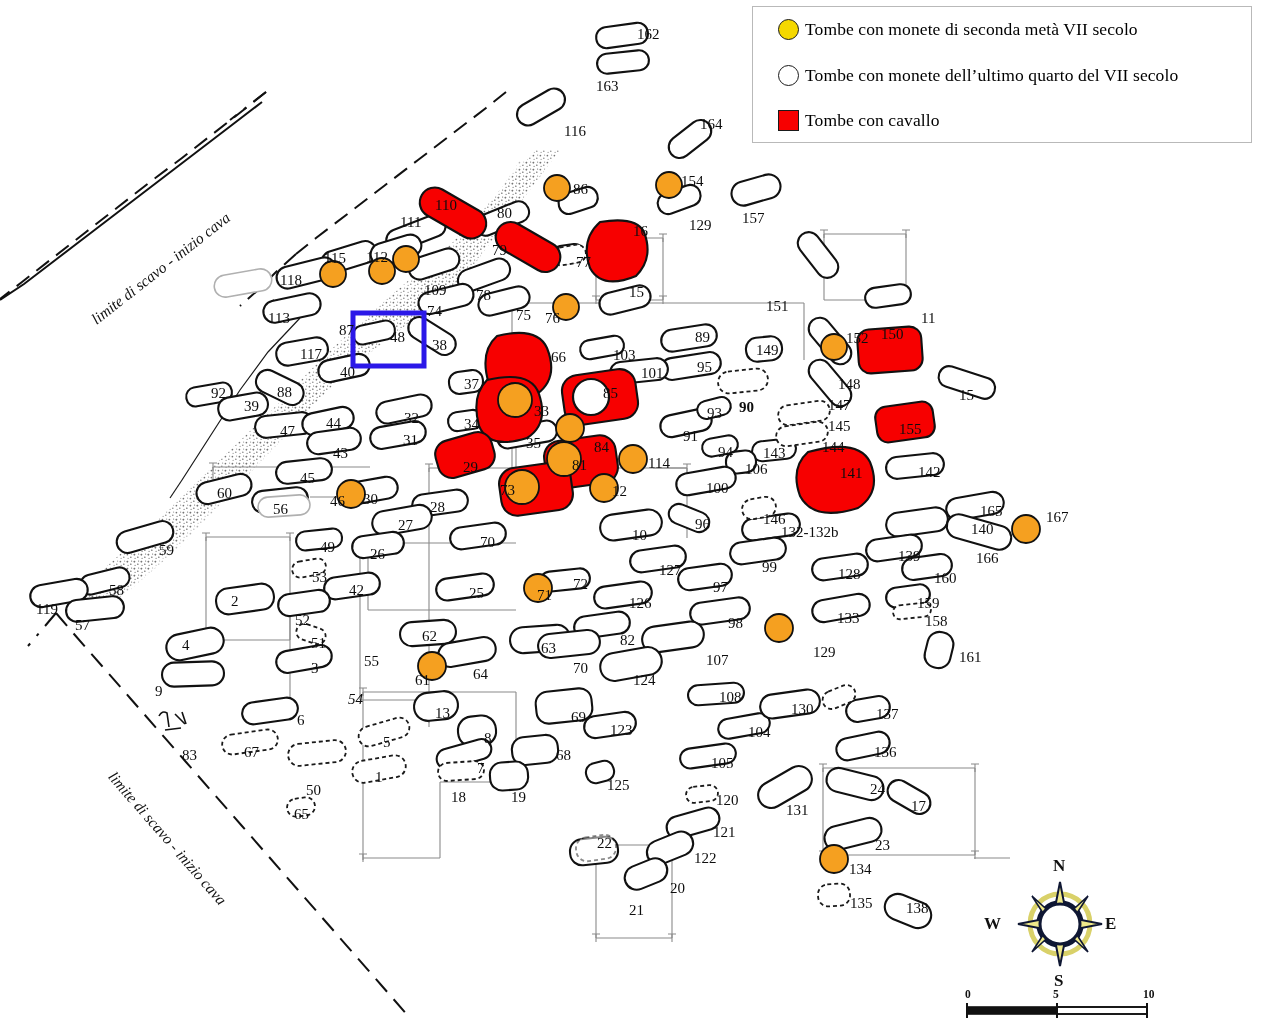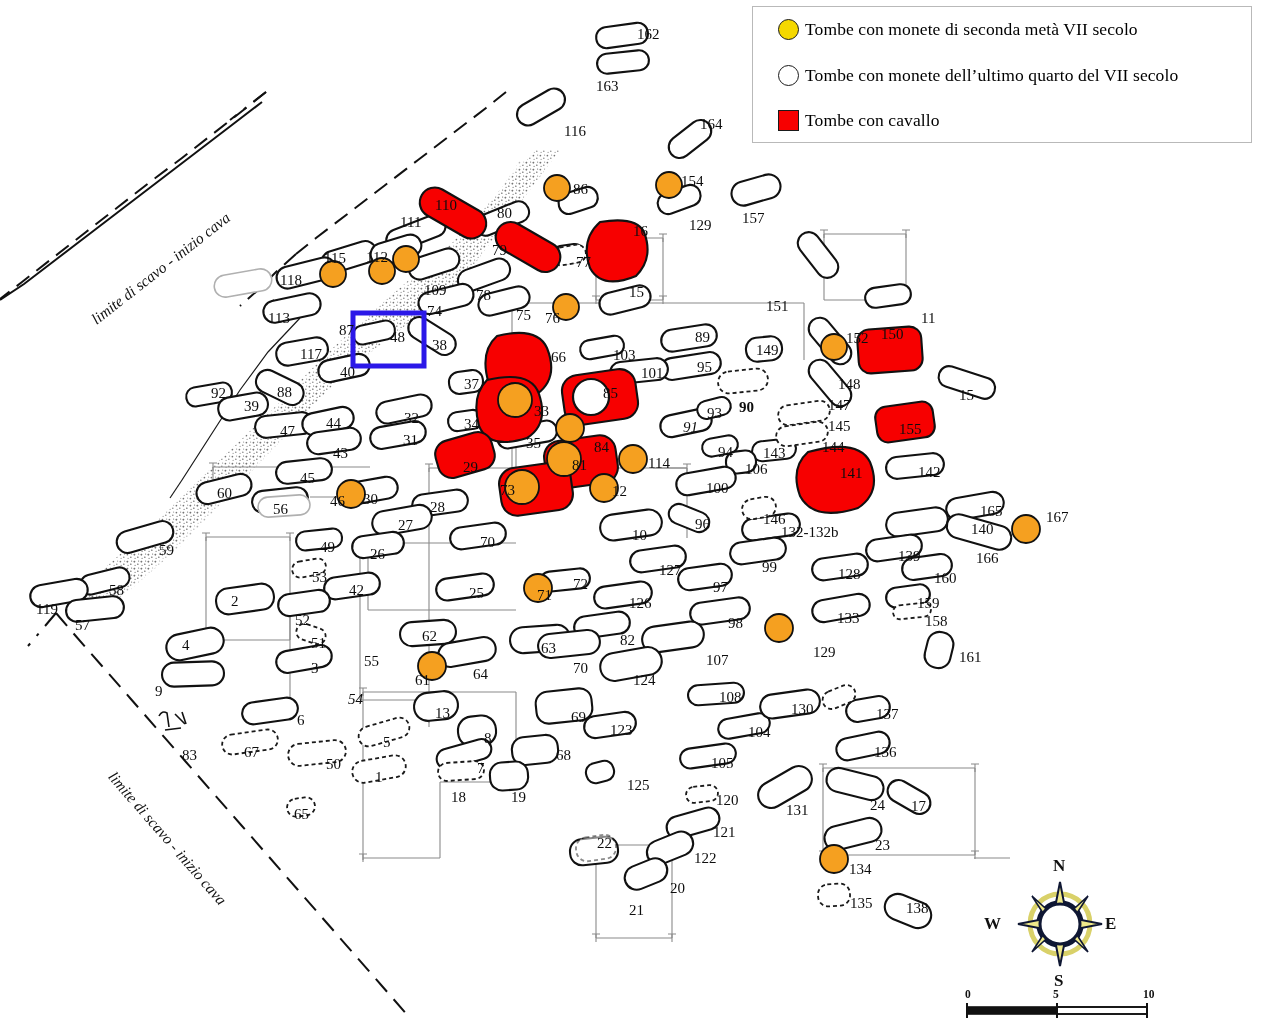--- a/index.html
+++ b/index.html
@@ -384,21 +384,21 @@
       <span class="tnum" style="left: 277px; top: 385px;">88</span>
       <span class="tnum" style="left: 464px; top: 377px;">37</span>
       <span class="tnum" style="left: 534px; top: 404px;">33</span>
       <span class="tnum" style="left: 603px; top: 386px;">85</span>
       <span class="tnum" style="left: 244px; top: 399px;">39</span>
       <span class="tnum" style="left: 280px; top: 424px;">47</span>
       <span class="tnum" style="left: 326px; top: 416px;">44</span>
       <span class="tnum" style="left: 404px; top: 411px;">32</span>
       <span class="tnum" style="left: 464px; top: 417px;">34</span>
       <span class="tnum" style="left: 594px; top: 440px;">84</span>
-      <span class="tnum" style="left: 683px; top: 420px; font-style: italic;">91</span>
+      <span class="tnum" style="left: 683px; top: 429px;">91</span>
       <span class="tnum" style="left: 707px; top: 406px;">93</span>
       <span class="tnum" style="left: 718px; top: 445px;">94</span>
       <span class="tnum" style="left: 828px; top: 419px;">145</span>
       <span class="tnum" style="left: 822px; top: 440px;">144</span>
       <span class="tnum" style="left: 763px; top: 446px;">143</span>
       <span class="tnum" style="left: 899px; top: 422px;">155</span>
       <span class="tnum" style="left: 333px; top: 446px;">43</span>
       <span class="tnum" style="left: 403px; top: 433px;">31</span>
       <span class="tnum" style="left: 526px; top: 436px;">35</span>
       <span class="tnum" style="left: 463px; top: 460px;">29</span>
@@ -475,28 +475,28 @@
       <span class="tnum" style="left: 876px; top: 707px;">137</span>
       <span class="tnum" style="left: 874px; top: 745px;">136</span>
       <span class="tnum" style="left: 297px; top: 713px;">6</span>
       <span class="tnum" style="left: 244px; top: 745px;">67</span>
       <span class="tnum" style="left: 182px; top: 748px;">83</span>
       <span class="tnum" style="left: 383px; top: 735px;">5</span>
       <span class="tnum" style="left: 484px; top: 731px;">8</span>
       <span class="tnum" style="left: 477px; top: 761px;">7</span>
       <span class="tnum" style="left: 556px; top: 748px;">68</span>
       <span class="tnum" style="left: 711px; top: 756px;">105</span>
-      <span class="tnum" style="left: 306px; top: 757px; margin-left: 20px;">50</span>
+      <span class="tnum" style="left: 306px; top: 783px;">50</span>
       <span class="tnum" style="left: 375px; top: 770px;">1</span>
       <span class="tnum" style="left: 451px; top: 790px;">18</span>
       <span class="tnum" style="left: 511px; top: 790px;">19</span>
-      <span class="tnum" style="left: 627px; top: 778px;">125</span>
+      <span class="tnum" style="left: 607px; top: 778px;">125</span>
       <span class="tnum" style="left: 716px; top: 793px;">120</span>
       <span class="tnum" style="left: 786px; top: 803px;">131</span>
-      <span class="tnum" style="left: 870px; top: 782px; margin-top: 16px;">24</span>
+      <span class="tnum" style="left: 870px; top: 782px;">24</span>
       <span class="tnum" style="left: 911px; top: 799px;">17</span>
       <span class="tnum" style="left: 294px; top: 807px;">65</span>
       <span class="tnum" style="left: 713px; top: 825px;">121</span>
       <span class="tnum" style="left: 875px; top: 838px;">23</span>
       <span class="tnum" style="left: 597px; top: 836px;">22</span>
       <span class="tnum" style="left: 694px; top: 851px;">122</span>
       <span class="tnum" style="left: 849px; top: 862px;">134</span>
       <span class="tnum" style="left: 670px; top: 881px;">20</span>
       <span class="tnum" style="left: 629px; top: 903px;">21</span>
       <span class="tnum" style="left: 850px; top: 896px;">135</span>

